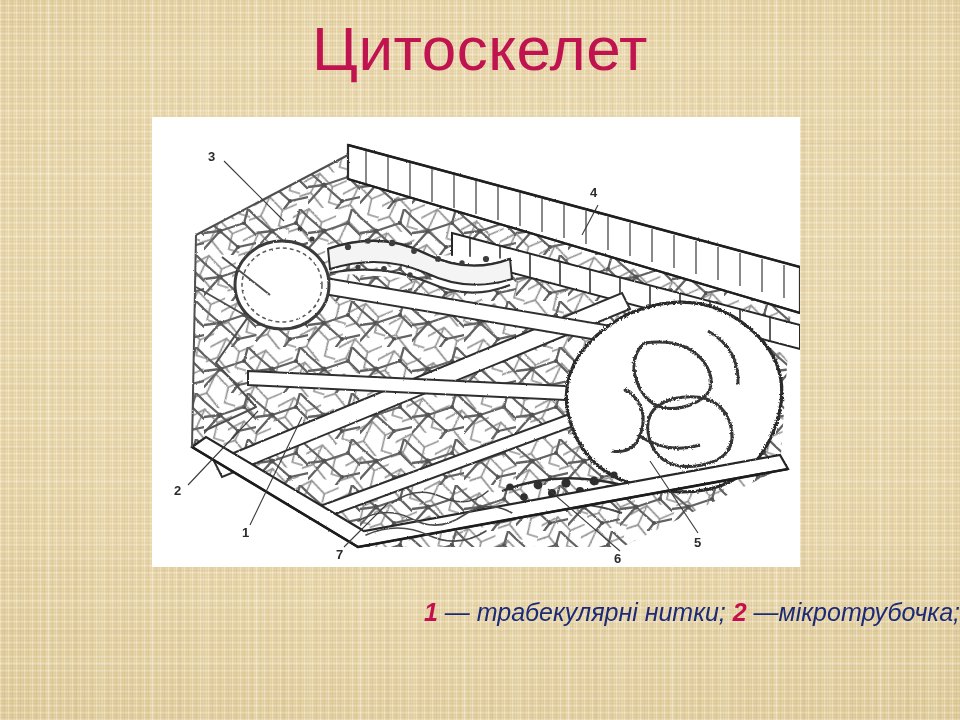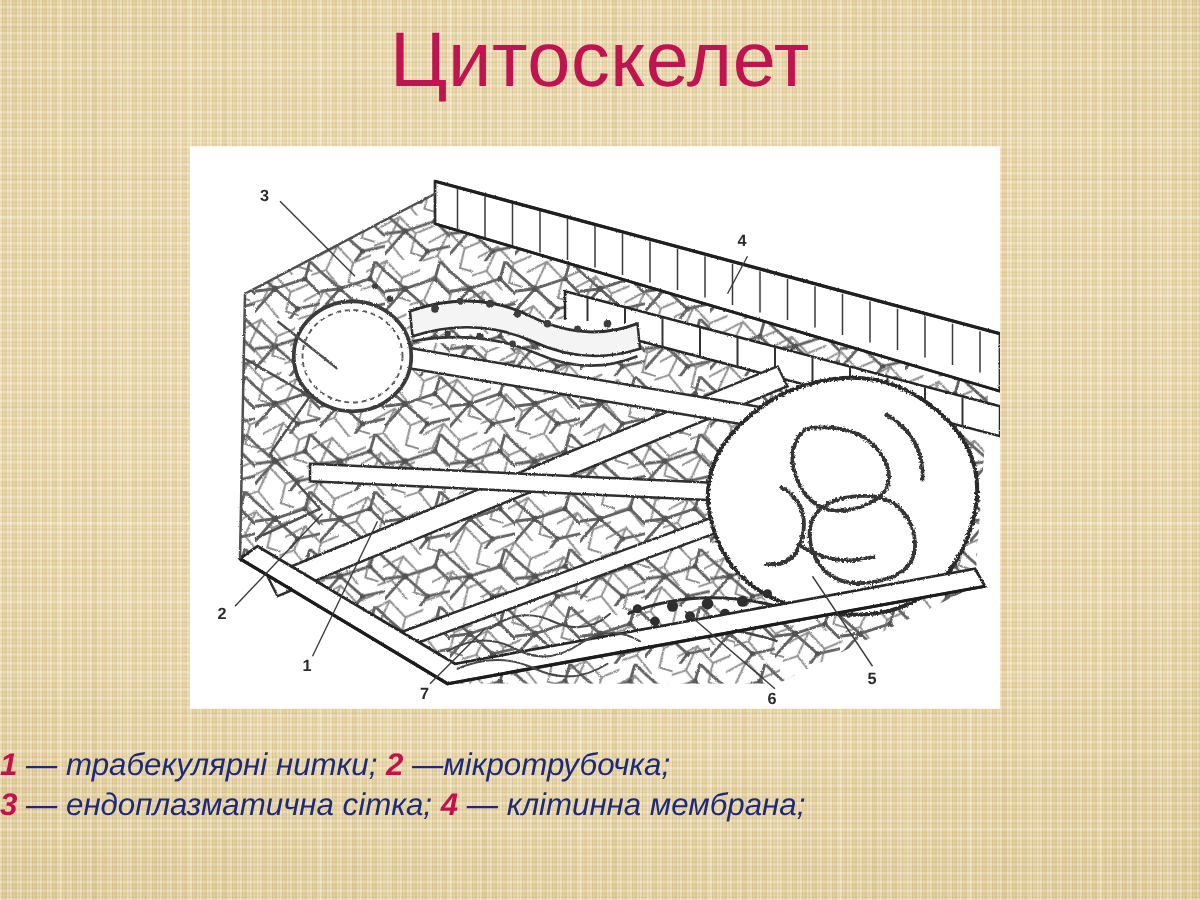--- a/index.html
+++ b/index.html
@@ -87,21 +87,21 @@
     fill: #2b2b2b;
   }
   .leader { stroke: #3a3a3a; stroke-width: 1.1; fill: none; }
 
   
   #caption {
     position: absolute;
     left: 0;
     top: 596px;
     width: 960px;
-    text-align: left;
+    text-align: right;
     font-size: 25px;
     line-height: 32px;
     font-style: italic;
     color: #1c2a78;
     white-space: nowrap;
     user-select: none;
   }
   #caption .row { display: block; }
   #caption .num {
     color: #c4114e;
@@ -306,16 +306,15 @@
         <text class="lbl" x="90" y="420">1</text>
         <text class="lbl" x="184" y="442">7</text>
         <text class="lbl" x="462" y="446">6</text>
         <text class="lbl" x="542" y="430">5</text>
       </g>
     </svg>
   </div>
 
   <div id="caption">
       <span class="row"><span class="num">1</span><span class="txt"> — трабекулярні  нитки; </span><span class="num">2</span><span class="txt"> —мікротрубочка;</span></span>
-      <span class="row"><span class="num">3</span><span class="txt"> — ендоплазматична сітка; </span><span class="num">4</span><span class="txt"> — клітинна мембрана;</span></span>
     </div>
 
 </div>
 
 </body></html>

